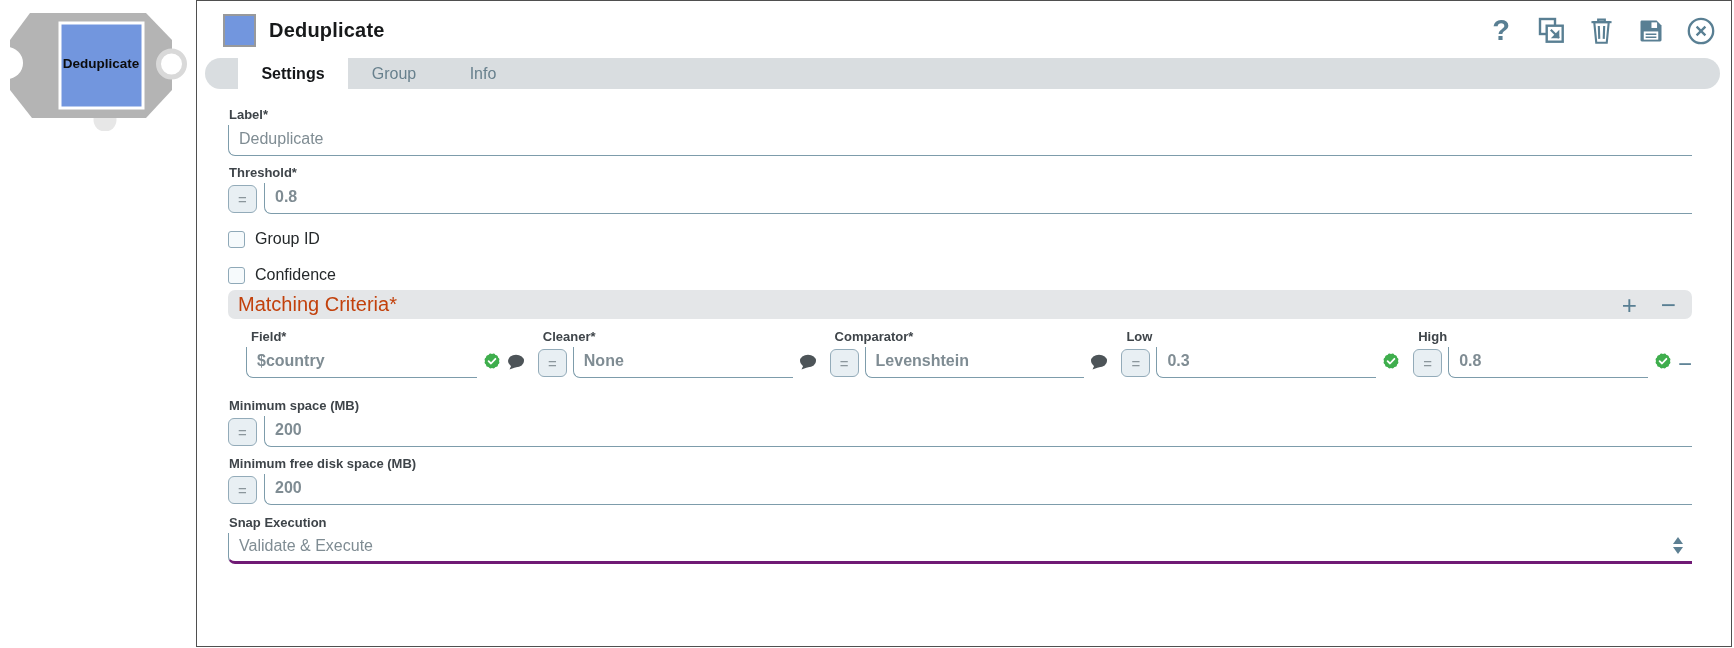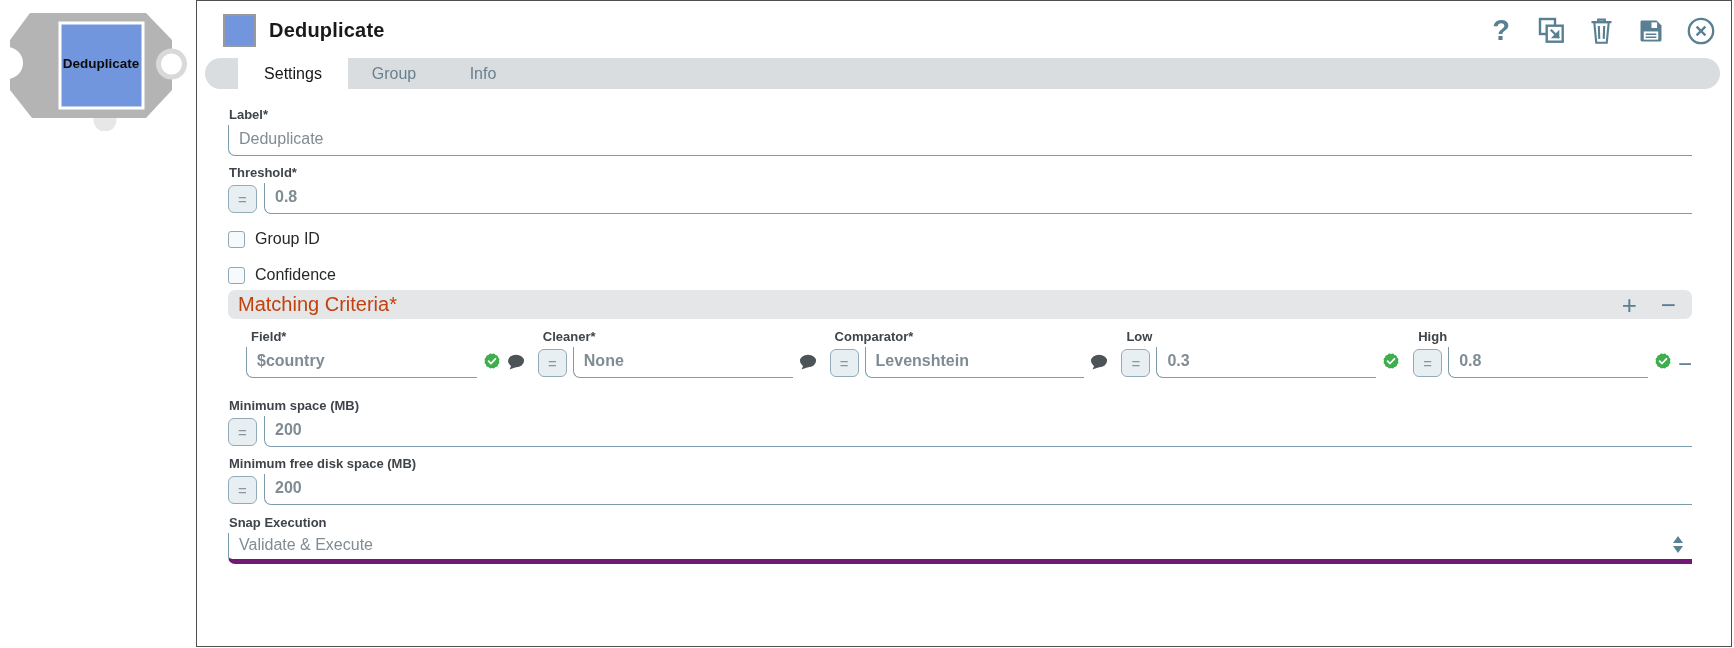--- a/index.html
+++ b/index.html
@@ -20,21 +20,21 @@
   .toolbar { margin-left:auto; display:flex; align-items:center; gap:20px; }
   .tool-btn { display:flex; align-items:center; justify-content:center; width:30px; height:30px; cursor:pointer; }
   .help-glyph { font-size:29px; font-weight:700; color:#597f93; line-height:1; }
 
   
   .tabbar { margin:11px 11px 0 8px; height:31px; background:#d9dde0; border-radius:16px;
             display:flex; align-items:stretch; overflow:hidden; }
   .tab-spacer { width:33px; flex:none; }
   .tab { display:flex; align-items:center; justify-content:center; font-size:16px;
          color:#68808d; cursor:pointer; }
-  .tab.active { background:#ffffff; color:#141618; font-weight:400; }
+  .tab.active { background:#ffffff; color:#141618; font-weight:700; }
   .tab.t-settings { width:110px; }
   .tab.t-views { width:92px; }
   .tab.t-info { width:86px; }
 
   
   .form { padding:18px 39px 0 31px; }
   .flabel { display:block; font-size:13px; font-weight:600; color:#3e4449; margin:0 0 2px 1px; line-height:16px; }
   .input-line { border-left:1px solid #7d9cab; border-bottom:1px solid #7d9cab;
                 border-bottom-left-radius:7px; height:31px; display:flex; align-items:center;
                 padding:0 8px 3px 10px; font-size:16px; color:#7f8c93; background:#fff; min-width:0; }
@@ -61,21 +61,21 @@
   .crit-col .flabel { margin-left:5px; }
   .crit-inputrow { display:flex; align-items:flex-end; gap:6px; }
   .row-icon { flex:none; margin-bottom:4px; }
   .minus-glyph { font-size:24px; color:#597f93; line-height:20px; margin-bottom:4px; cursor:pointer; }
 
   .g-mem { margin-top:20px; }
   .g-disk { margin-top:9px; }
   .g-exec { margin-top:10px; }
 
   
-  .select-line { border-left:1px solid #7d9cab; border-bottom:5px solid #701a75;
+  .select-line { border-left:1px solid #7d9cab; border-bottom:3px solid #701a75;
                  border-bottom-left-radius:7px; height:31px; display:flex; align-items:center;
                  padding:0 6px 3px 10px; font-size:16px; color:#7f8c93; cursor:pointer; }
   .select-arrows { margin-left:auto; display:flex; flex-direction:column; gap:3px; align-items:center; padding-right:3px; }
   .arr-up { width:0; height:0; border-left:5px solid transparent; border-right:5px solid transparent;
             border-bottom:7px solid #5d8093; }
   .arr-down { width:0; height:0; border-left:5px solid transparent; border-right:5px solid transparent;
               border-top:7px solid #5d8093; }
 </style>
 </head>
 <body>

